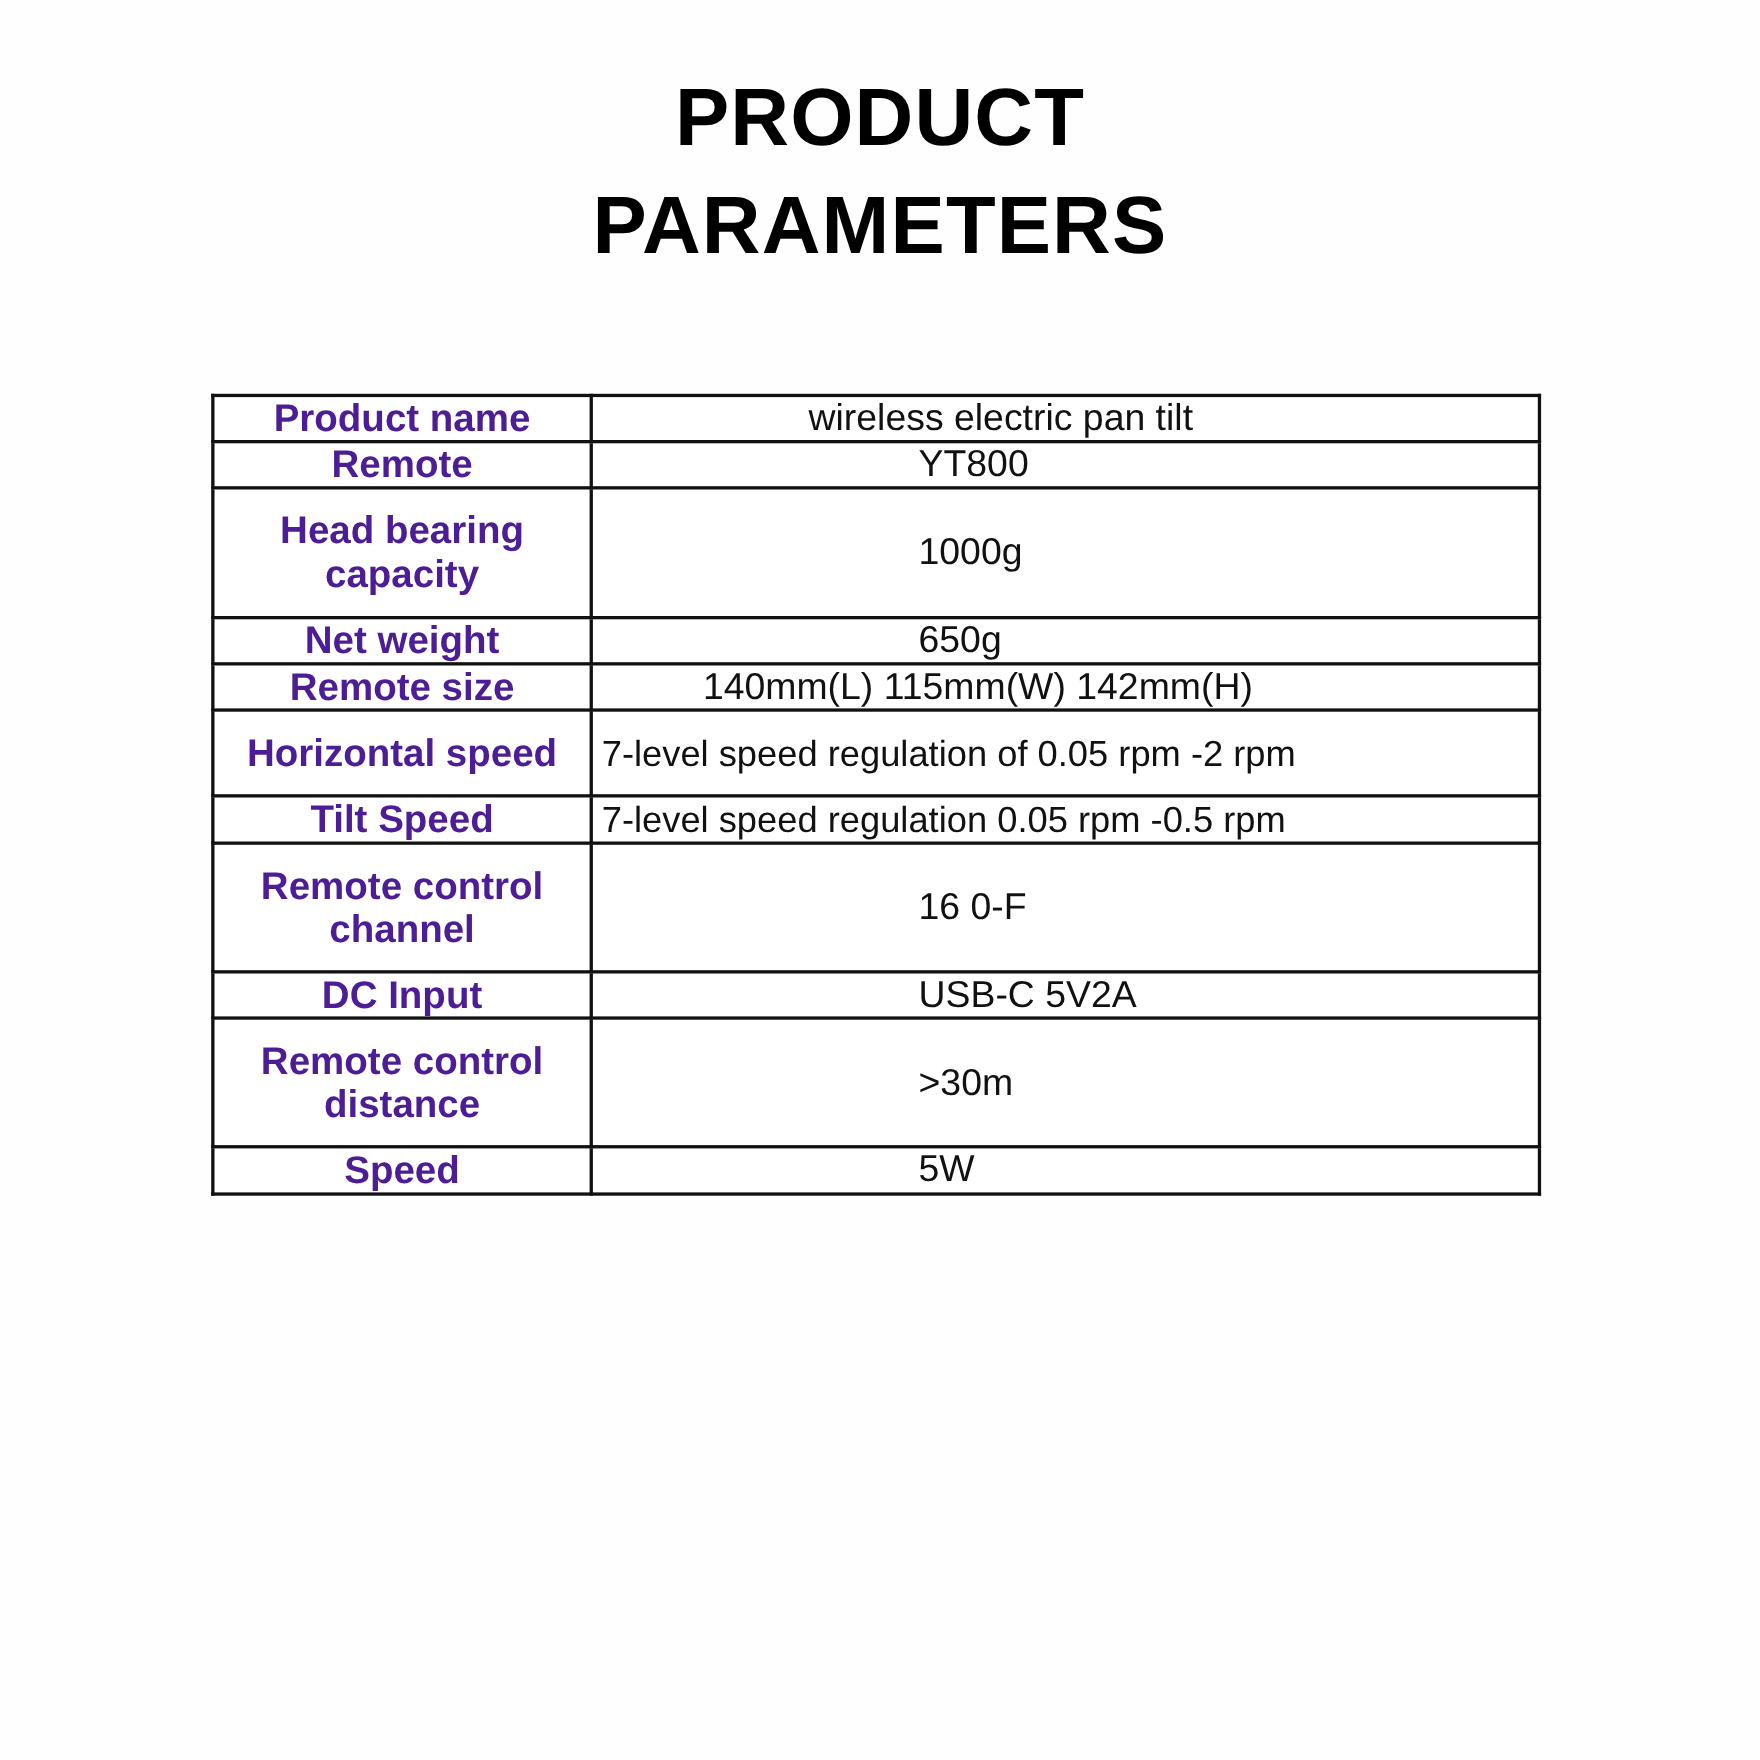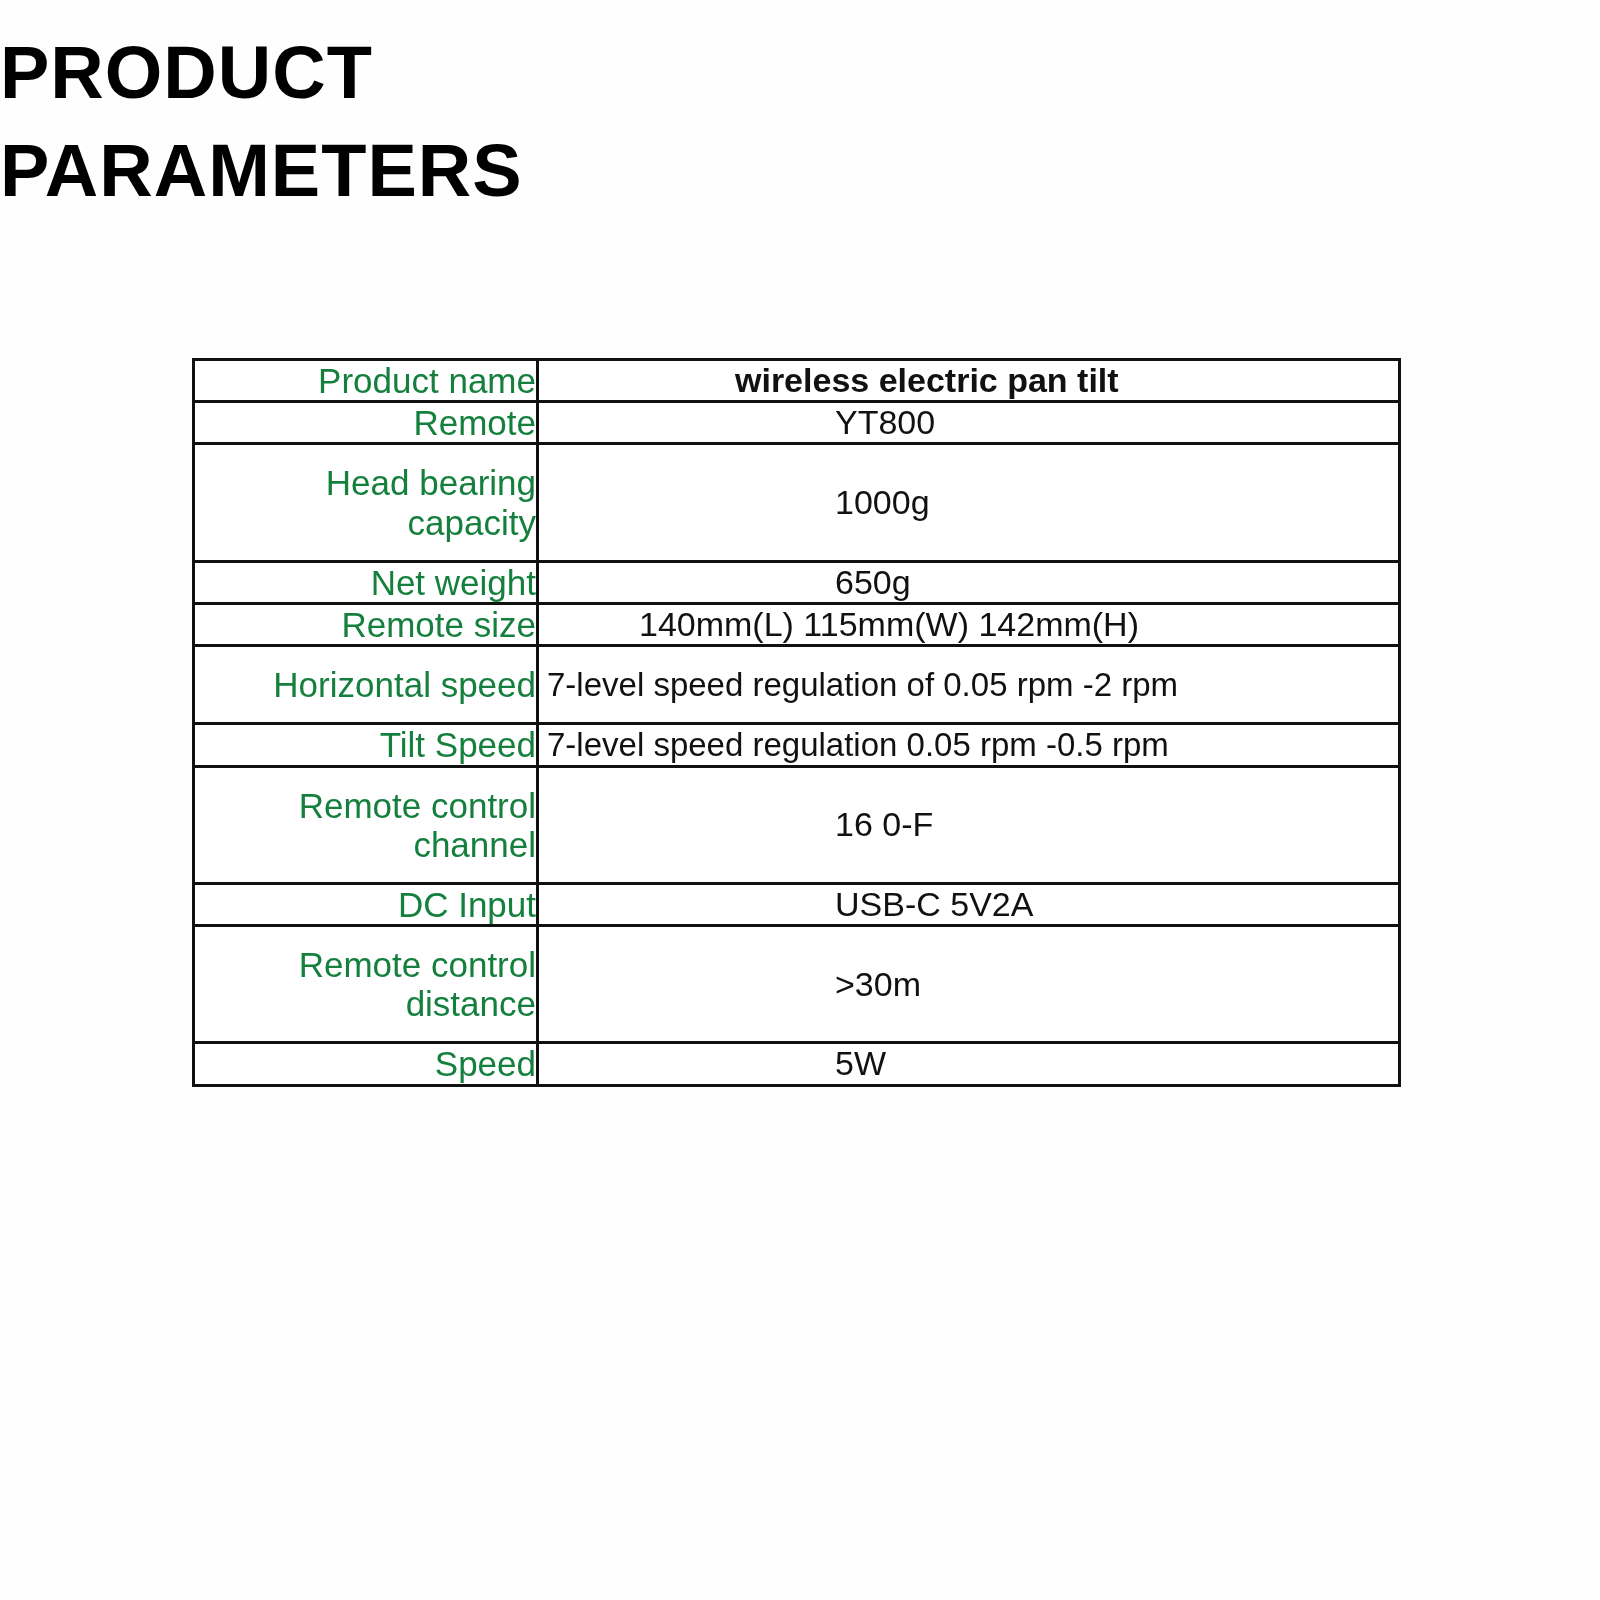--- a/index.html
+++ b/index.html
@@ -15,22 +15,22 @@
     overflow: hidden;
   }
   .page {
     position: relative;
     width: 1600px;
     height: 1600px;
     background: #fefefe;
     box-sizing: border-box;
   }
   .title-block {
-    padding-top: 24px;
-    text-align: left;
+    padding-top: 58px;
+    text-align: center;
   }
   .title-line {
     font-weight: bold;
     font-size: 74px;
     line-height: 1.32;
     letter-spacing: 1px;
     color: #000000;
   }
   .table-wrap {
     position: absolute;
@@ -46,44 +46,43 @@
   }
   table.params td {
     border: 3px solid #111111;
     padding: 0;
     vertical-align: middle;
   }
   .col-label {
     width: 344px;
   }
   .label-cell {
-    text-align: right;
-    font-weight: normal;
+    text-align: center;
+    font-weight: bold;
     font-size: 35px;
     line-height: 1.12;
     padding: 14px 8px;
-    color: #15803d;
+    color: #4c1d95;
   }
   .value-cell {
     text-align: left;
     font-size: 34px;
     line-height: 1.15;
     padding: 14px 10px 14px 18px;
     color: #111111;
     font-weight: 400;
   }
   .value-cell.center-ish {
     padding-left: 296px;
   }
   .value-cell.size-val {
     padding-left: 100px;
   }
   .value-cell.name-val {
     padding-left: 196px;
-    font-weight: bold;
   }
   .value-cell.speed-val {
     padding-left: 8px;
     text-align: left;
     font-size: 33px;
   }
   .row-tall .label-cell,
   .row-tall .value-cell {
     padding-top: 18px;
     padding-bottom: 18px;

